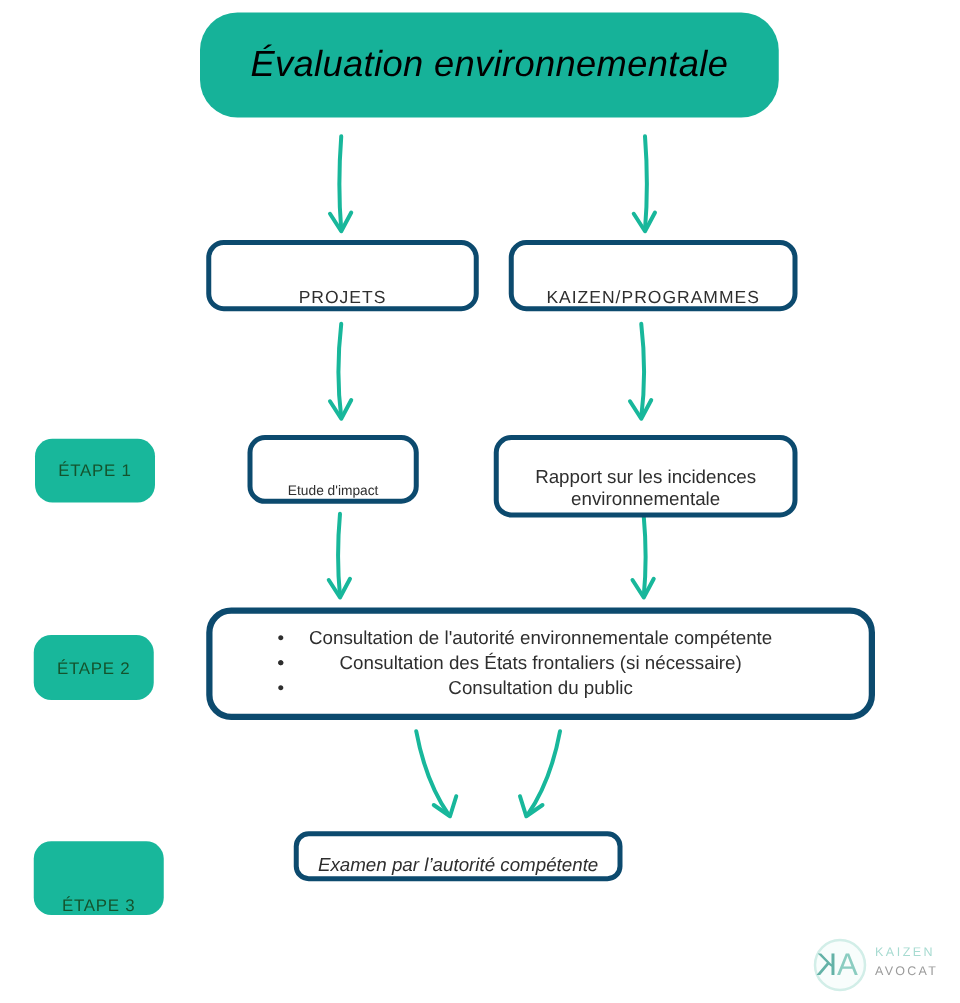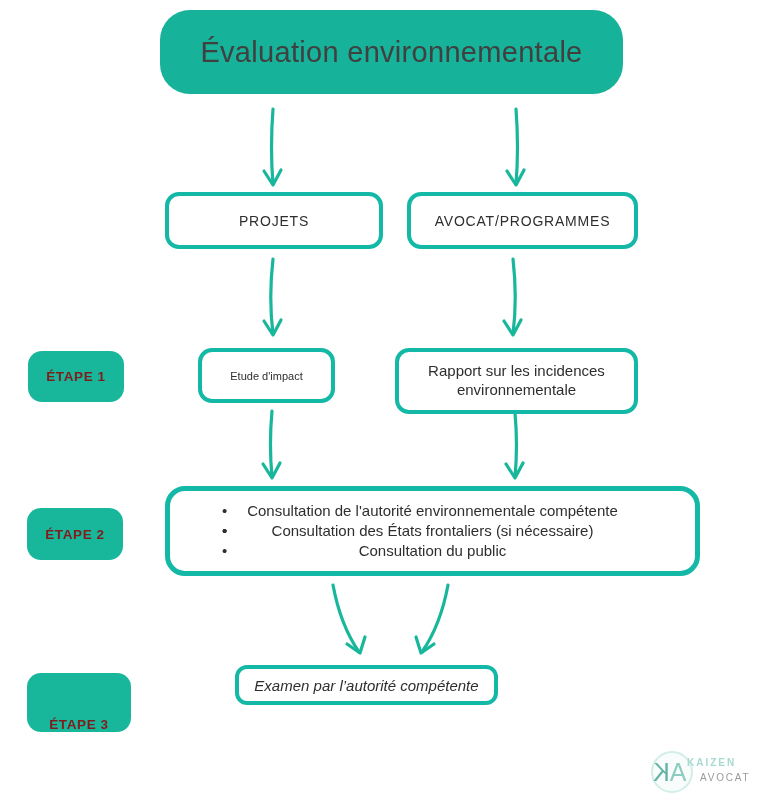--- a/index.html
+++ b/index.html
@@ -2,49 +2,49 @@
 <html><head>
 <meta charset="utf-8">
 <style>
   html,body{margin:0;padding:0;background:#ffffff;font-family:"Liberation Sans",sans-serif;}
   .canvas{position:relative;width:768px;height:802px;background:#ffffff;overflow:hidden;}
   .arrow-layer{position:absolute;left:0;top:0;width:768px;height:802px;pointer-events:none;}
   .arrow{stroke:#18b79b;stroke-width:3.2;fill:none;stroke-linecap:round;stroke-linejoin:round;}
 
   .title-box{position:absolute;left:160px;top:10px;width:463px;height:84px;
     background:#16b299;border-radius:30px;display:flex;align-items:center;justify-content:center;
-    color:#404040;font-size:29px;font-weight:500;letter-spacing:0.3px;}
+    color:#000000;font-size:29px;font-weight:500;letter-spacing:0.3px;font-style:italic;}
 
-  .node{position:absolute;background:#ffffff;border:4px solid #14b8a6;border-radius:14px;
-    display:flex;align-items:center;justify-content:center;text-align:center;
+  .node{position:absolute;background:#ffffff;border:4px solid #0c4a6e;border-radius:14px;
+    display:flex;align-items:flex-end;justify-content:center;text-align:center;
     color:#2e2e2e;box-sizing:border-box;}
   .node-projets{left:165px;top:192px;width:218px;height:57px;font-size:14px;letter-spacing:0.8px;font-weight:500;}
   .node-plans{left:407px;top:192px;width:231px;height:57px;font-size:14px;letter-spacing:0.8px;font-weight:500;}
   .node-etude{left:198px;top:348px;width:137px;height:55px;font-size:11px;font-weight:500;}
   .node-rapport{left:395px;top:348px;width:243px;height:66px;font-size:15px;font-weight:500;line-height:1.25;padding:0 12px;}
   .node-consultations{left:165px;top:486px;width:535px;height:90px;border-width:5px;border-radius:20px;
     flex-direction:column;justify-content:center;font-size:15px;font-weight:500;}
   .node-examen{left:235px;top:665px;width:263px;height:40px;border-radius:12px;font-size:15px;font-weight:500;font-style:italic;}
 
   .bullet-row{position:relative;width:100%;line-height:20px;text-align:center;}
   .bullet-dot{position:absolute;left:52px;top:0;font-size:15px;color:#2e2e2e;}
 
-  .pill{position:absolute;background:#18b79b;border-radius:14px;color:#7f1d1d;
-    display:flex;align-items:center;justify-content:center;font-size:13.5px;font-weight:700;letter-spacing:0.6px;}
+  .pill{position:absolute;background:#18b79b;border-radius:14px;color:#14532d;
+    display:flex;align-items:center;justify-content:center;font-size:13.5px;font-weight:400;letter-spacing:0.6px;}
   .pill-1{left:28px;top:351px;width:96px;height:51px;}
   .pill-2{left:27px;top:508px;width:96px;height:52px;}
   .pill-3{left:27px;top:673px;width:104px;height:59px;align-items:flex-end;}
 
   .logo{position:absolute;left:648px;top:748px;width:112px;height:52px;}
   .logo-circle{position:absolute;left:3px;top:3px;width:42px;height:42px;border:2px solid #d2eee8;
     border-radius:50%;background:rgba(235,248,246,0.35);box-sizing:border-box;}
   .logo-monogram{position:absolute;left:7px;top:10px;font-size:25px;font-weight:500;letter-spacing:-2px;}
   .logo-k{display:inline-block;transform:scaleX(-1);color:#64b2a7;}
   .logo-a{display:inline-block;color:#8bcdc1;}
-  .logo-name{position:absolute;left:39px;top:9px;font-size:10px;letter-spacing:2px;color:#a7dbd1;font-weight:700;}
+  .logo-name{position:absolute;left:52px;top:9px;font-size:10px;letter-spacing:2px;color:#a7dbd1;font-weight:400;}
   .logo-sub{position:absolute;left:52px;top:24px;font-size:10px;letter-spacing:1.8px;color:#9a9a9a;font-weight:500;}
 </style>
 </head>
 <body>
 
 <div class="canvas">
 
   <svg class="arrow-layer" viewBox="0 0 768 802" xmlns="http://www.w3.org/2000/svg">
     <g>
       <path class="arrow" d="M273,109 C271,135 271,160 273,184"></path>
@@ -82,21 +82,21 @@
 
   <div class="title-box">
     <span>Évaluation environnementale</span>
   </div>
 
   <div class="node node-projets">
     <span>PROJETS</span>
   </div>
 
   <div class="node node-plans">
-    <span>AVOCAT/PROGRAMMES</span>
+    <span>KAIZEN/PROGRAMMES</span>
   </div>
 
   <div class="pill pill-1">
     <span>ÉTAPE 1</span>
   </div>
 
   <div class="node node-etude">
     <span>Etude d'impact</span>
   </div>
 

